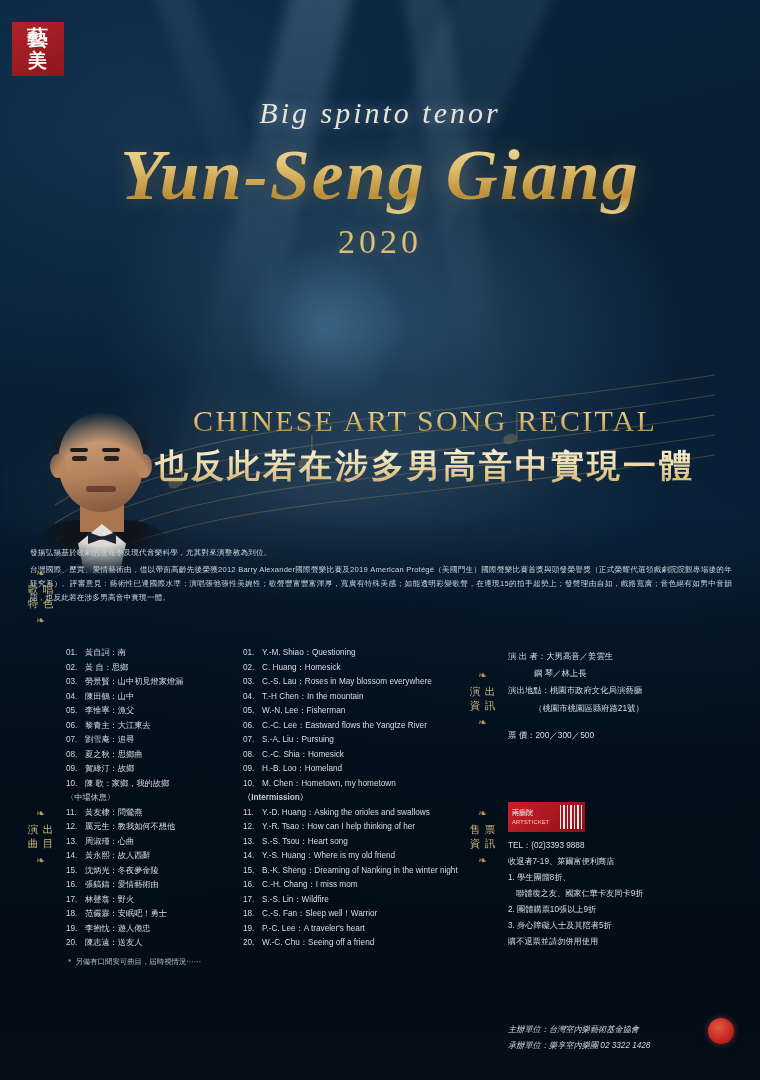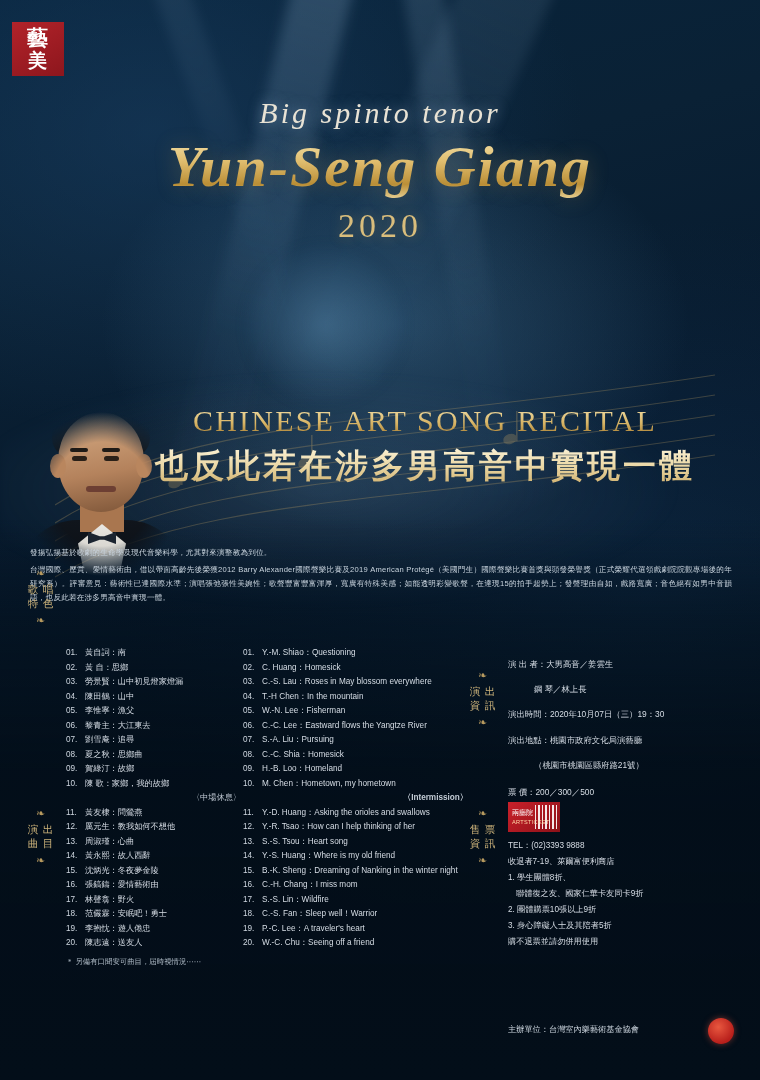--- a/index.html
+++ b/index.html
@@ -88,21 +88,21 @@
     font-size: 30px;
     letter-spacing: 3px;
     color:#e9e3d5;
     text-shadow: 0 0 14px rgba(180,210,240,.5);
   }
   .hero .name {
     margin-top: 4px;
     font-family:"Liberation Serif", serif;
     font-style: italic;
     font-weight: bold;
-    font-size: 58px;
+    font-size: 72px;
     letter-spacing: 2px;
     background: linear-gradient(180deg, #f7e9b8 0%, #e3c173 40%, #b98d35 75%, #f0dda6 100%);
     -webkit-background-clip: text;
     background-clip: text;
     color: transparent;
     text-shadow: 0 0 22px rgba(210,170,90,.28);
     line-height: 1.15;
   }
   .hero .year {
     margin-top: 6px;
@@ -188,47 +188,47 @@
   .lbl-info    { left: 466px; top: 668px; width: 34px; }
   .lbl-ticket  { left: 466px; top: 806px; width: 34px; }
 
   
   .program { position:absolute; top: 646px; z-index:5; font-size: 8.2px; line-height: 1.77; color:#d6dde5; }
   .col-a { left: 66px; width: 175px; }
   .col-b { left: 243px; width: 225px; }
   .program .row { display:flex; gap: 4px; white-space: nowrap; }
   .program .num { width: 15px; color:#cfd7e0; flex: none; }
   .program .txt { overflow: hidden; text-overflow: ellipsis; }
-  .program .center { text-align:right; color:#c3ccd6; }
+  .program .center { text-align:left; color:#c3ccd6; }
   .program .footnote { margin-top: 4px; font-size: 7.4px; color:#aebac6; }
 
   
   .info { position:absolute; left: 508px; top: 648px; width: 222px; z-index:5; font-size: 8.4px; line-height: 2.05; color:#d6dde5; }
-  .info .line { white-space: nowrap; margin-top: 8px; }
+  .info .line { white-space: nowrap; }
   .info .indent { padding-left: 26px; }
   .info .price { margin-top: 10px; }
 
   .ticket { position:absolute; left: 508px; top: 800px; width: 232px; z-index:5; font-size: 8.2px; line-height: 1.95; color:#d6dde5; }
   .ticket .head { font-size: 8.6px; color:#e3e9f0; margin-bottom: 4px; }
   .ticket-logo {
-    width: 52px; height: 30px; margin: 2px 0 6px 0;
+    width: 77px; height: 30px; margin: 2px 0 6px 0;
     background: linear-gradient(135deg,#c9202a,#8d1118);
     position:relative; overflow:hidden;
   }
   .ticket-logo .bars {
     position:absolute; right:3px; top:3px; bottom:3px; width:22px;
     background: repeating-linear-gradient(90deg,#fff 0 1.5px, transparent 1.5px 3.5px);
     opacity:.9;
   }
   .ticket-logo .tl1 { position:absolute; left:4px; top:5px; font-size:7px; color:#fff; font-family:"Liberation Serif",serif;}
   .ticket-logo .tl2 { position:absolute; left:4px; top:15px; font-size:5.6px; color:#ffd9a8; letter-spacing:.3px;}
   .ticket .sub { padding-left: 8px; }
   .ticket .gap { margin-top: 6px; }
 
-  .credits { position:absolute; left: 508px; top: 1022px; width: 232px; z-index:5; font-size: 8.2px; line-height: 1.9; color:#cfd8e1; }
+  .credits { position:absolute; left: 508px; top: 1022px; width: 232px; z-index:5; font-size: 8.2px; line-height: 1.9; color:#cfd8e1;font-style:italic; }
   .credits .seal {
     position:absolute; right: 6px; top: -4px; width: 26px; height: 26px; border-radius:50%;
     background: radial-gradient(circle at 40% 35%, #e8573f, #b81f1b 70%);
     box-shadow: 0 0 6px rgba(220,80,60,.5);
   }
 </style>
 </head>
 <body>
 
 <div class="bg">
@@ -494,21 +494,20 @@
         <div class="txt">W.-C. Chu：Seeing off a friend</div>
       </div>
     </div>
 </div>
 
 <div class="info">
   <div class="line">
     <span>演 出 者：</span><span>大男高音／姜雲生</span>
   </div>
   <div class="line indent">鋼 琴／林上長</div>
-  <div class="line">演出時間：2020年10月07日（三）19：30</div>
   <div class="line">演出地點：桃園市政府文化局演藝廳</div>
   <div class="line indent">（桃園市桃園區縣府路21號）</div>
   <div class="line price">票    價：200／300／500</div>
 </div>
 
 <div class="ticket">
   <div class="ticket-logo">
     <div class="bars"></div>
     <div class="tl1">兩廳院</div>
     <div class="tl2">ARTSTICKET</div>
@@ -520,13 +519,16 @@
   <div>2. 團體購票10張以上9折</div>
   <div>3. 身心障礙人士及其陪者5折</div>
   <div>購不退票並請勿併用使用</div>
 </div>
 
 <div class="credits">
   <div class="seal"></div>
   <div>
     <span>主辦單位：</span><span>台灣室內樂藝術基金協會</span>
   </div>
+  <div>
+    <span>承辦單位：</span><span>樂享室內樂團  02 3322 1428</span>
+  </div>
 </div>
 
 </body></html>

